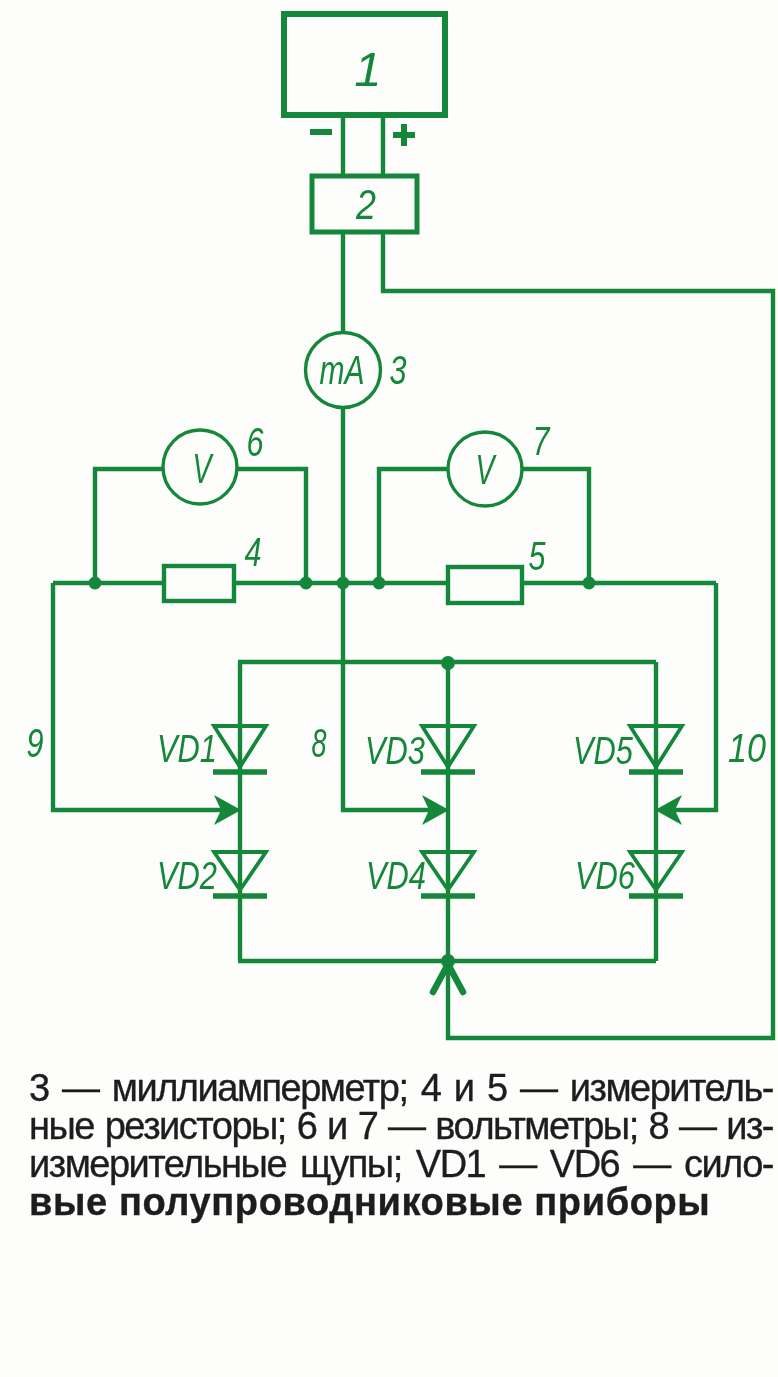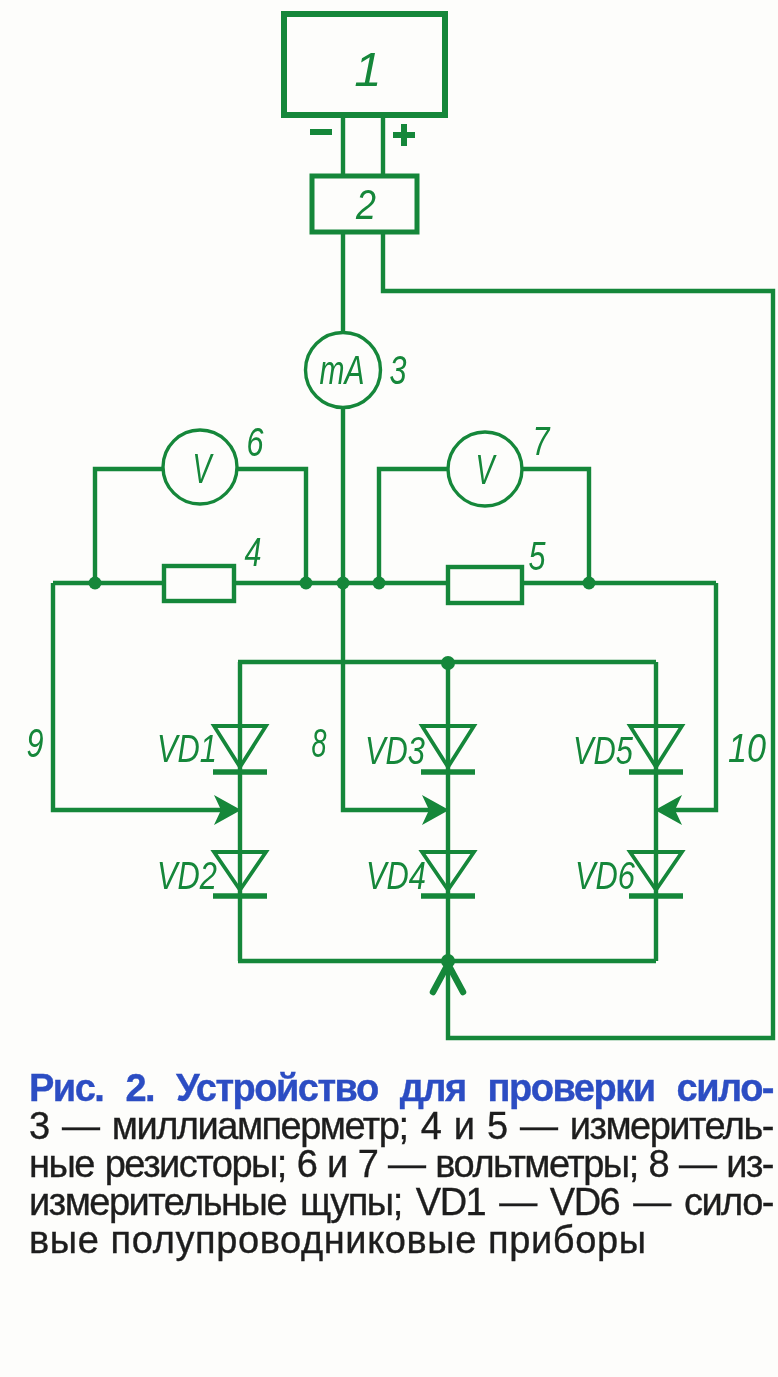--- a/index.html
+++ b/index.html
@@ -3,21 +3,21 @@
 <meta charset="utf-8">
 <style>
   html,body{margin:0;padding:0;}
   body{width:778px;height:1377px;background:#fdfdfb;overflow:hidden;position:relative;
        font-family:"Liberation Sans",sans-serif;}
   svg{position:absolute;left:0;top:0;filter:blur(0.5px);}
   .cap{position:absolute;left:29px;top:1069px;width:744px;
        font-size:38px;line-height:38px;color:#1d1d1d;letter-spacing:-1.5px;-webkit-text-stroke:0.35px currentColor;}
   .cap div{text-align:justify;text-align-last:justify;}
   .cap div.nl{text-align-last:left;}
-  .cap div.sp{letter-spacing:0.6px;}
+  .cap div.sp{letter-spacing:0.6px;font-weight:bold;}
   .cap .blue{color:#2c4dc3;font-weight:bold;letter-spacing:-1.5px;}
 </style>
 </head>
 <body>
 <svg width="778" height="1377" viewBox="0 0 778 1377">
   <g stroke="#15873a" fill="none" stroke-width="4.4">
 
     <rect x="284" y="14" width="161" height="101" stroke-width="6"></rect>
 
     <path d="M343,115 V176 M383,115 V176"></path>
@@ -113,18 +113,17 @@
     <text x="747" y="762" lengthAdjust="spacingAndGlyphs" textLength="38">10</text>
     <text x="157" y="762" font-size="38" lengthAdjust="spacingAndGlyphs" textLength="60" text-anchor="start">VD1</text>
     <text x="365" y="764" font-size="38" lengthAdjust="spacingAndGlyphs" textLength="60" text-anchor="start">VD3</text>
     <text x="573" y="764" font-size="38" lengthAdjust="spacingAndGlyphs" textLength="60" text-anchor="start">VD5</text>
     <text x="157" y="889" font-size="38" lengthAdjust="spacingAndGlyphs" textLength="60" text-anchor="start">VD2</text>
     <text x="366" y="889" font-size="38" lengthAdjust="spacingAndGlyphs" textLength="60" text-anchor="start">VD4</text>
     <text x="575" y="889" font-size="38" lengthAdjust="spacingAndGlyphs" textLength="60" text-anchor="start">VD6</text>
   </g>
 </svg>
 <div class="cap">
-  <div class="blue">Рис. 2. Устройство для проверки сило-</div>
   <div>3 — миллиамперметр; 4 и 5 — измеритель-</div>
   <div>ные резисторы; 6 и 7 — вольтметры; 8 — из-</div>
   <div>измерительные щупы; VD1 — VD6 — сило-</div>
   <div class="nl sp">вые полупроводниковые приборы</div>
 </div>
 
 </body></html>

